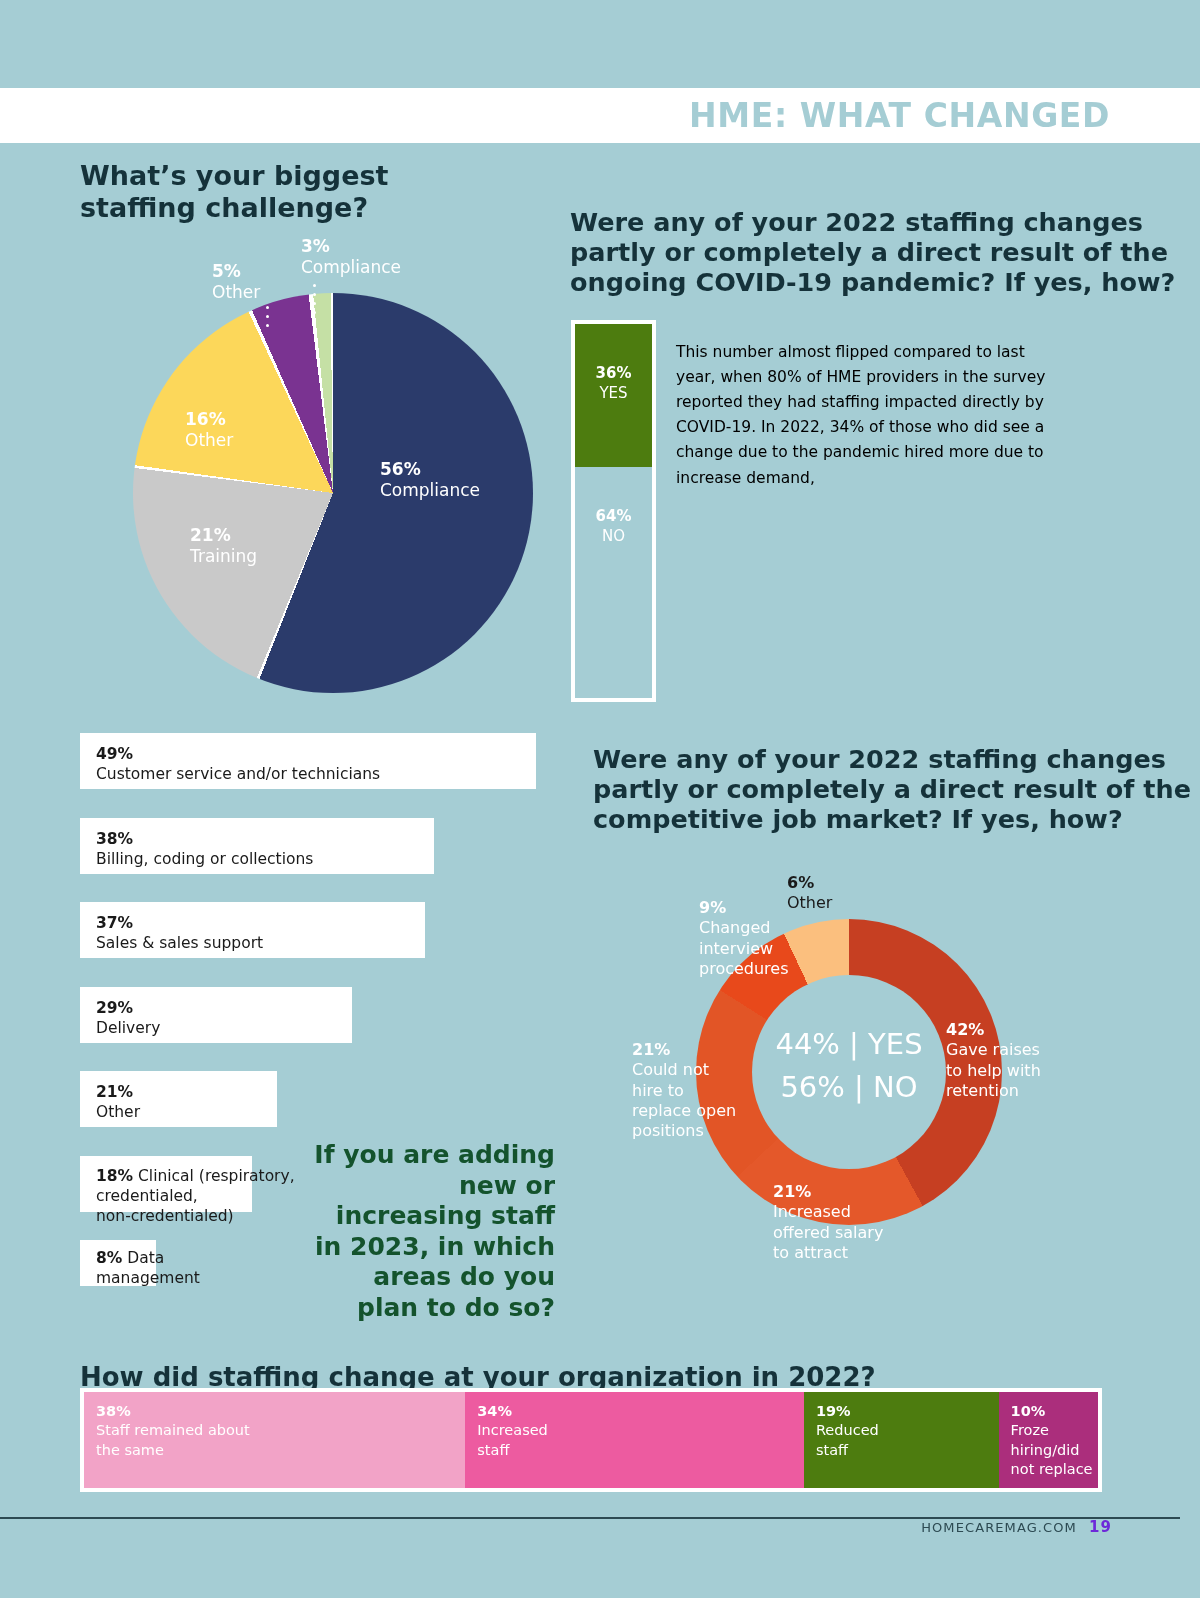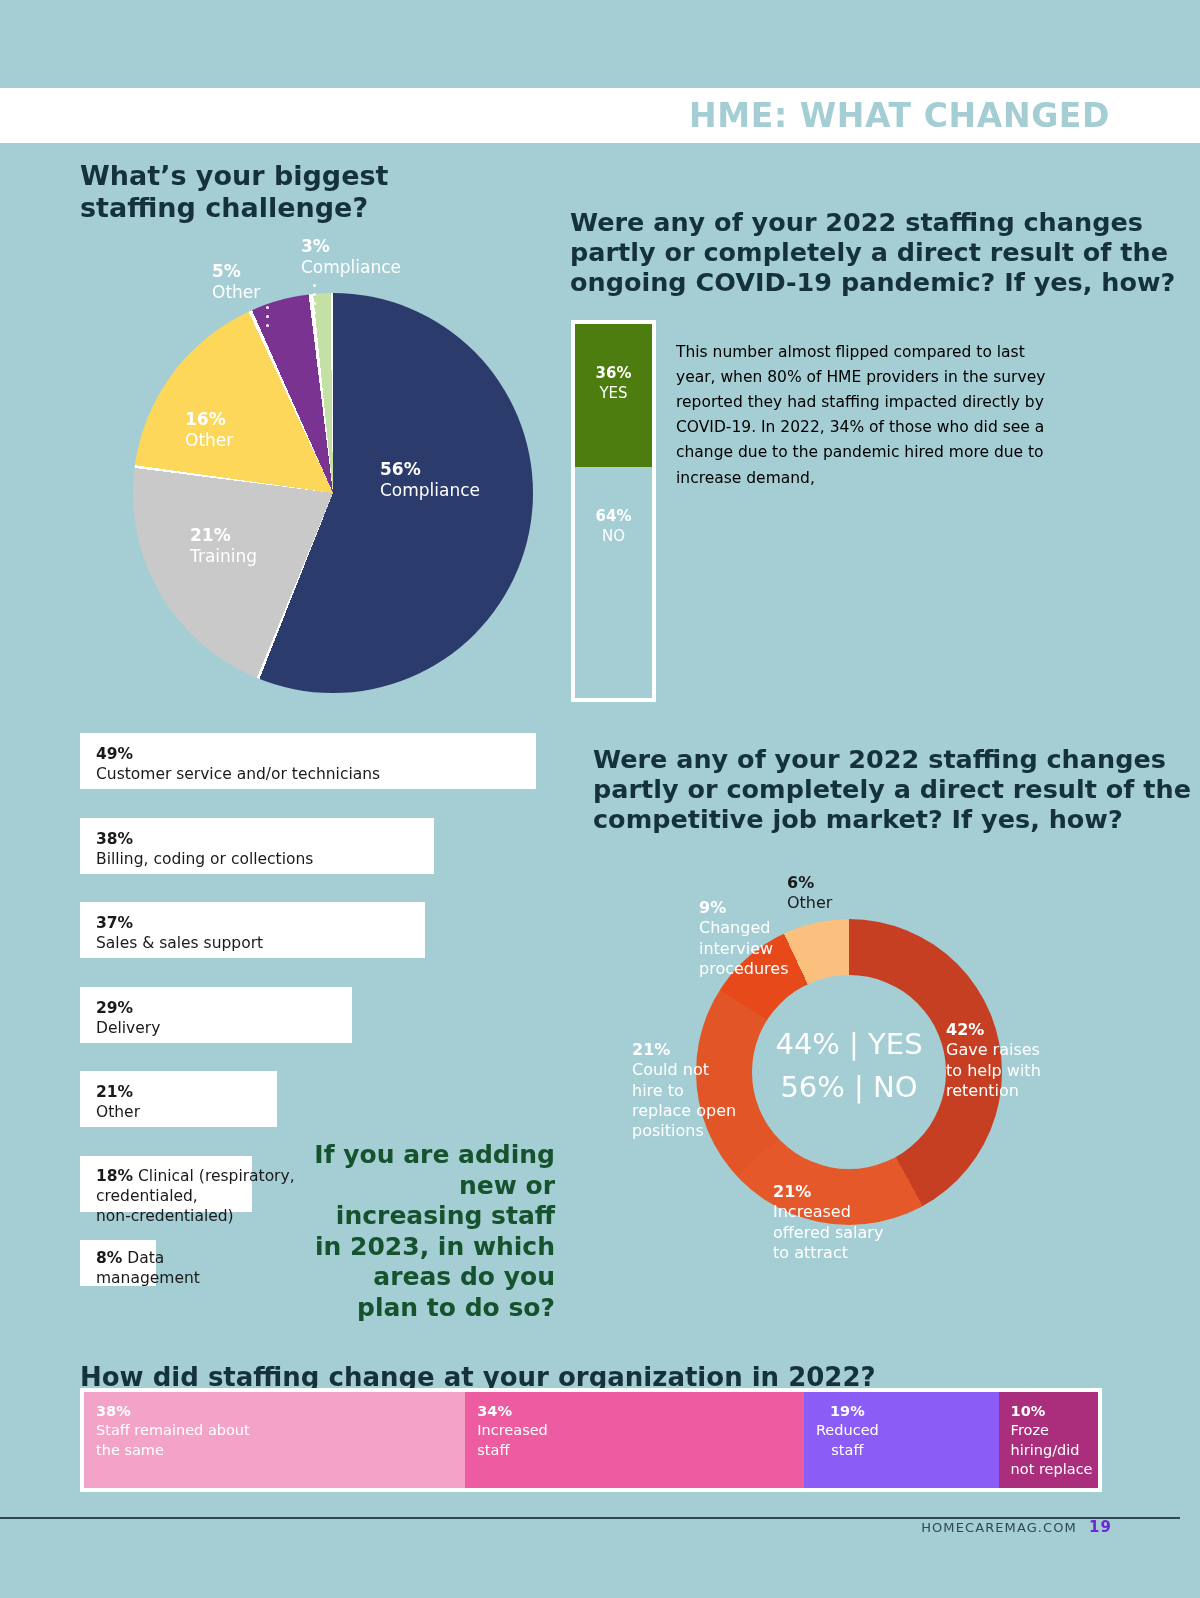--- a/index.html
+++ b/index.html
@@ -346,21 +346,21 @@
         <div>the same</div>
       </div>
     </div>
     <div class="seg" style="width:33.4%; background:#ed5ba0;">
       <div class="txt">
         <b>34%</b>
         <div>Increased</div>
         <div>staff</div>
       </div>
     </div>
-    <div class="seg" style="width:19.2%; background:#8b5cf6;text-align:center;">
+    <div class="seg" style="width:19.2%; background:#4d7c0f;">
       <div class="txt">
         <b>19%</b>
         <div>Reduced</div>
         <div>staff</div>
       </div>
     </div>
     <div class="seg" style="width:9.8%; background:#ab2e7c;">
       <div class="txt">
         <b>10%</b>
         <div>Froze</div>

